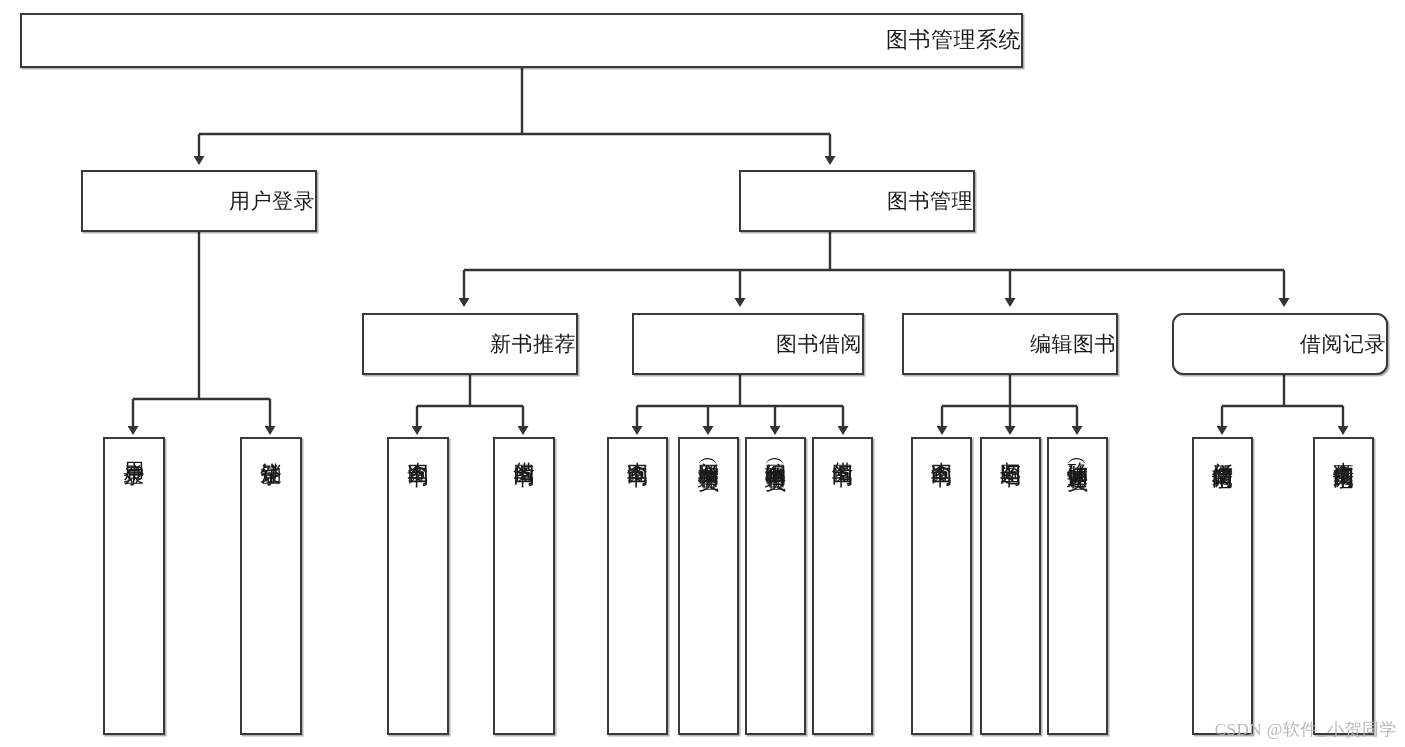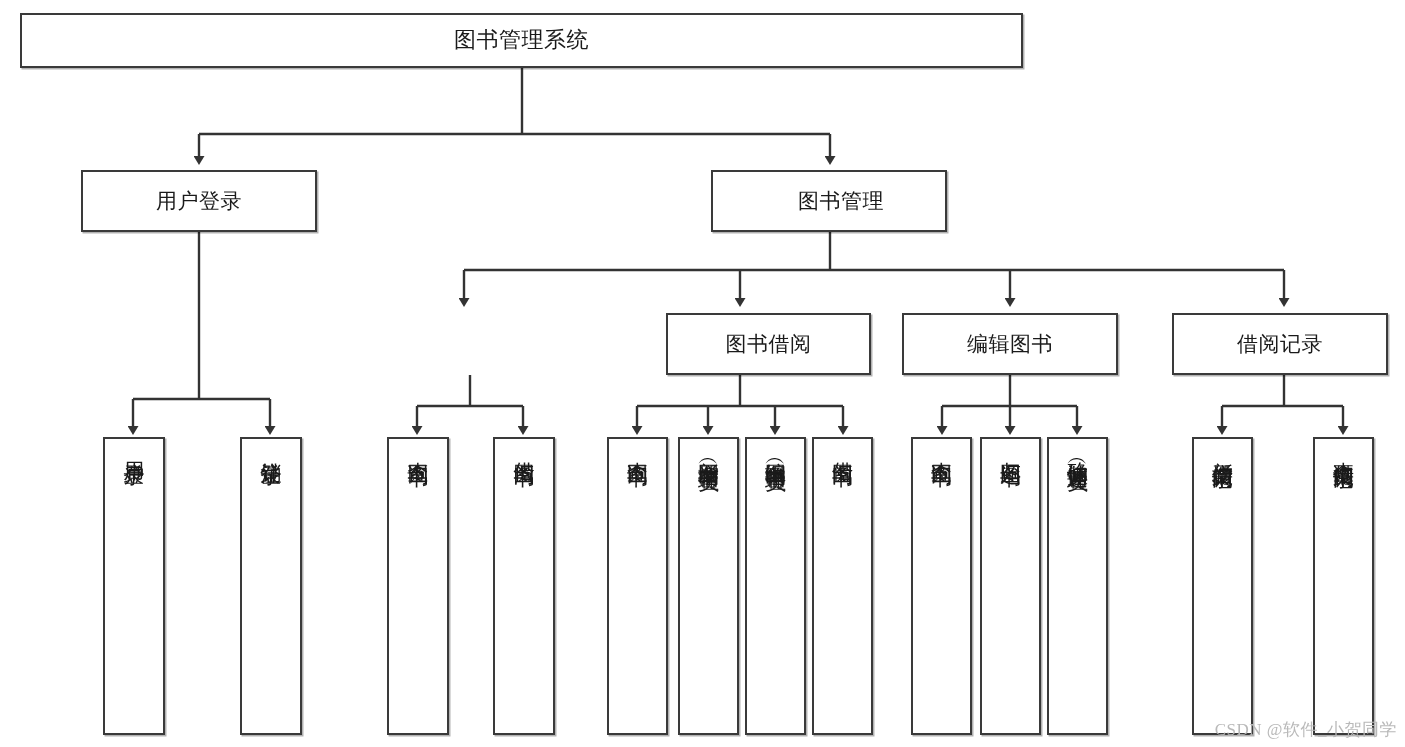--- a/index.html
+++ b/index.html
@@ -28,21 +28,21 @@
     pointer-events: none;
   }
   .node {
     position: absolute;
     box-sizing: border-box;
     background: #ffffff;
     border: 2px solid #3a3a3a;
     box-shadow: 1.5px 1.5px 0 0 rgba(0,0,0,0.30);
     display: flex;
     align-items: center;
-    justify-content: center;
+    justify-content: flex-end;
     color: #1a1a1a;
   }
   .node-label {
     text-align: center;
     line-height: 1.12;
     letter-spacing: 0.5px;
     white-space: pre-wrap;
   }
   
   .node.horiz .node-label {
@@ -132,31 +132,34 @@
     </g>
   </svg>
 
   <div class="node horiz root" style="left:20px; top:13px; width:1003px; height:55px;">
     <span class="node-label">图书管理系统</span>
   </div>
 
   <div class="node horiz" style="left:81px; top:170px; width:236px; height:62px;">
     <span class="node-label">用户登录</span>
   </div>
-  <div class="node horiz" style="left:711px; top:170px; width:236px; height:62px;padding-left:24px;">
+  <div class="node horiz" style="left:739px; top:170px; width:236px; height:62px;padding-left:24px;">
     <span class="node-label">图书管理</span>
   </div>
 
-  <div class="node horiz" style="left:632px; top:313px; width:205px; height:62px;margin-left:34px;">
+  <div class="node horiz" style="left:362px; top:313px; width:216px; height:62px;">
+    <span class="node-label">新书推荐</span>
+  </div>
+  <div class="node horiz" style="left:632px; top:313px; width:232px; height:62px;">
     <span class="node-label">图书借阅</span>
   </div>
   <div class="node horiz" style="left:902px; top:313px; width:216px; height:62px;">
     <span class="node-label">编辑图书</span>
   </div>
-  <div class="node horiz" style="left:1172px; top:313px; width:216px; height:62px;">
+  <div class="node horiz" style="left:1172px; top:313px; width:216px; height:62px;border-radius:11px;">
     <span class="node-label">借阅记录</span>
   </div>
 
   <div class="node vert" style="left:103px; top:437px; width:62px; height:298px;">
     <span class="node-label">用户登录</span>
   </div>
   <div class="node vert" style="left:240px; top:437px; width:62px; height:298px;">
     <span class="node-label">注销登录</span>
   </div>
 

